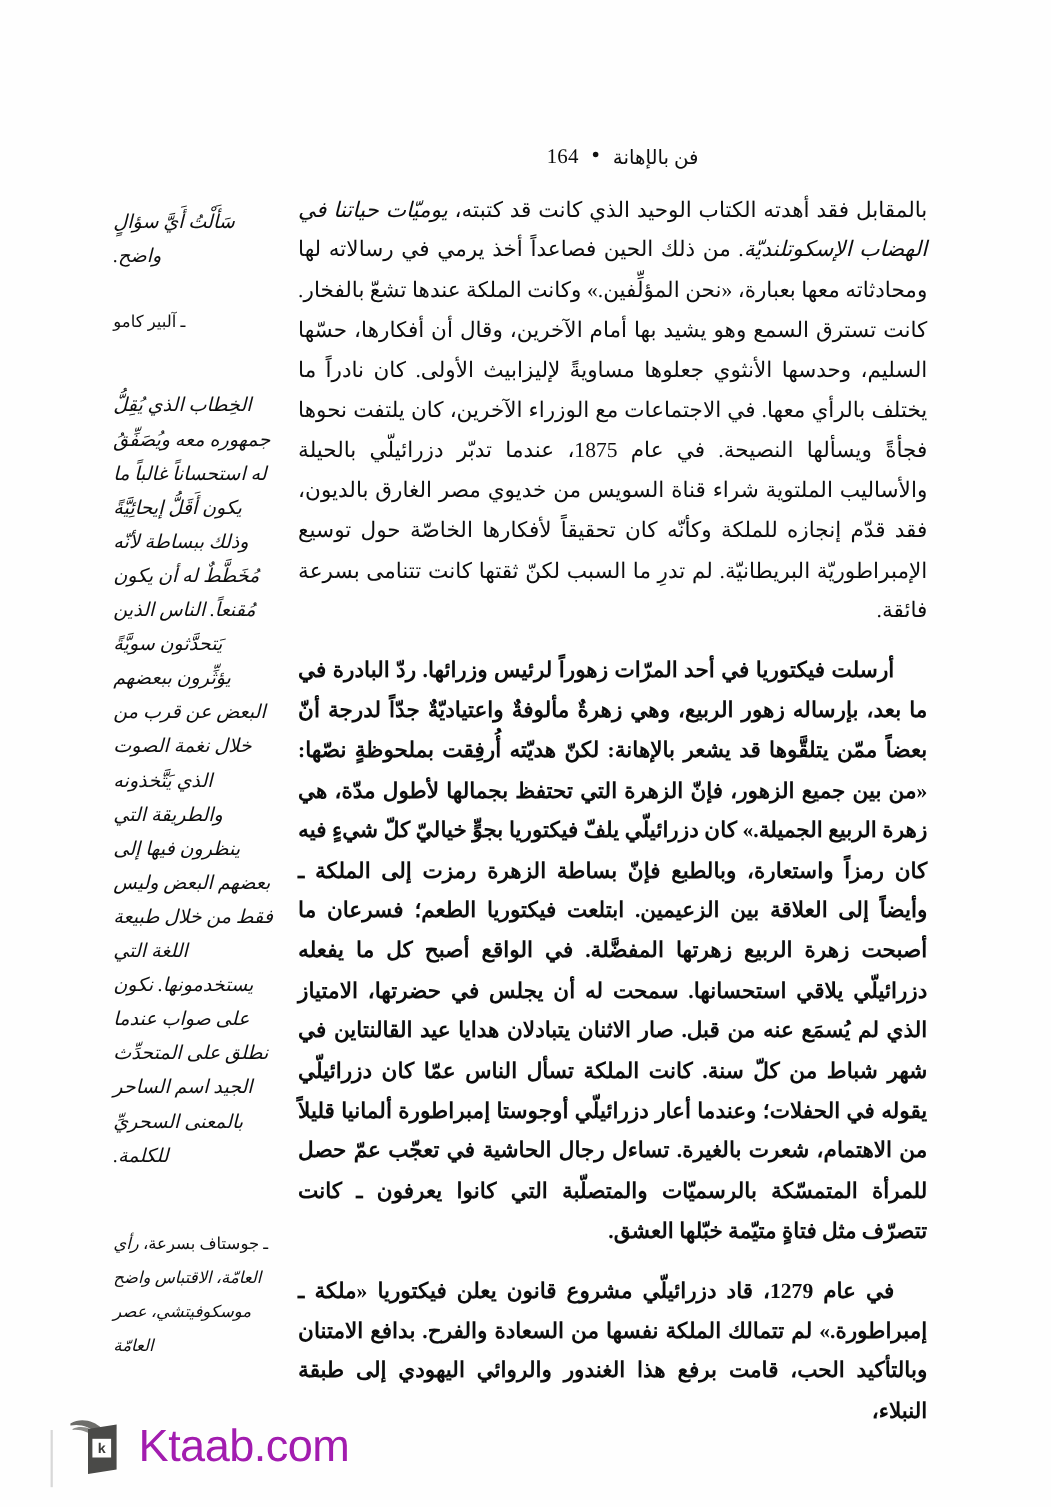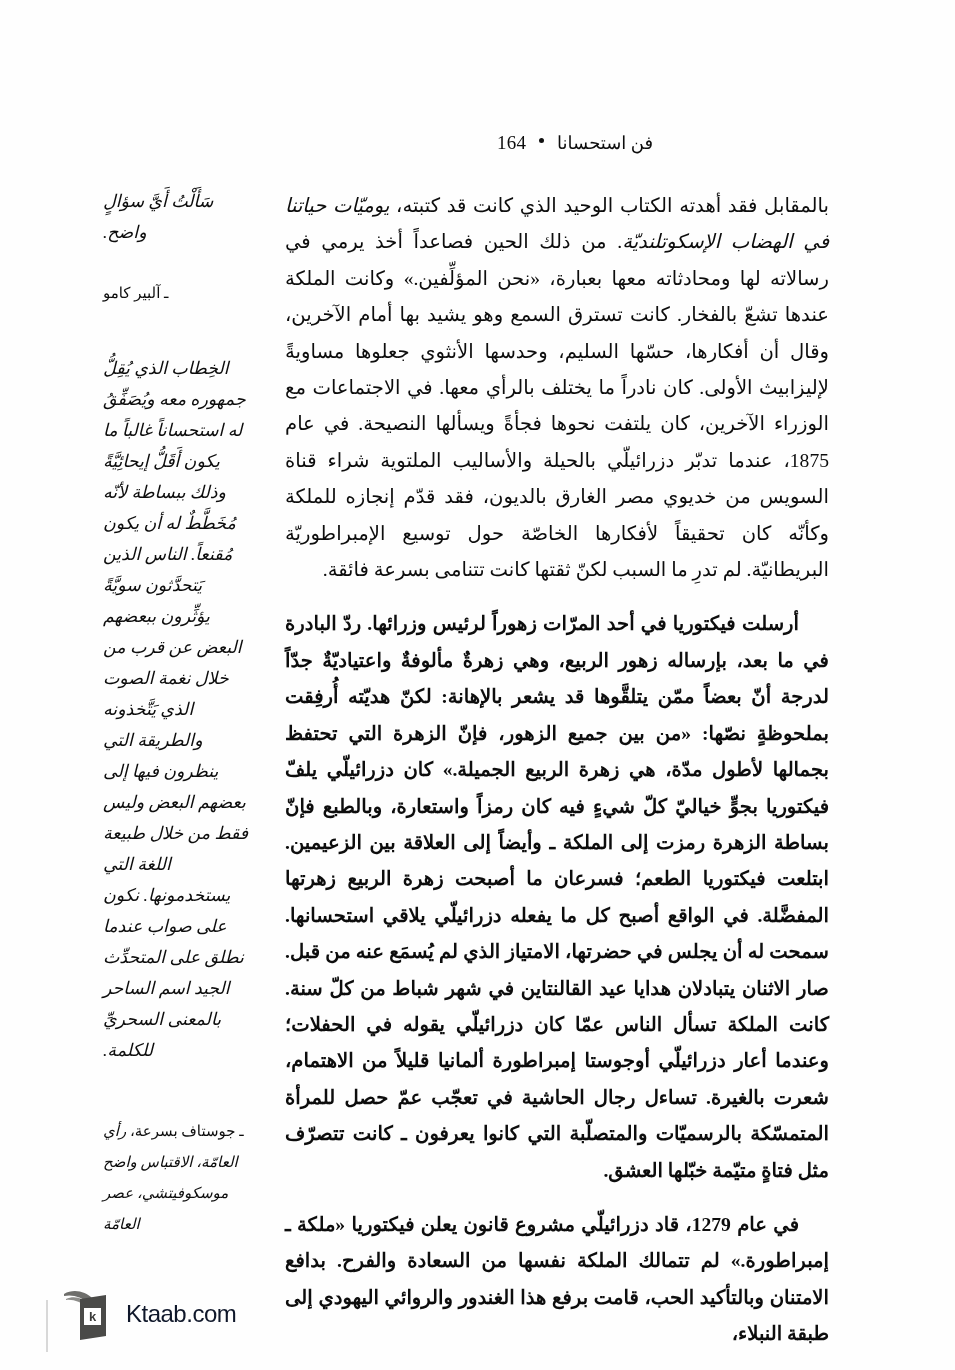--- a/index.html
+++ b/index.html
@@ -65,21 +65,21 @@
     top: 174px;
     right: 112px;
     width: 572px;
     direction: rtl;
     text-align: justify;
     text-align-last: right;
     font-size: 19.6px;
     line-height: 36.4px;
   }
   .body-col p {
-    margin: 14px;
+    margin: 0;
   }
   .body-col p.para {
     text-indent: 30px;
   }
   .body-col p + p.para {
     margin-top: 18px;
     font-weight: bold;
   }
   .body-col p.cont {
     text-indent: 0;
@@ -126,22 +126,22 @@
     gap: 12px;
     direction: ltr;
   }
   .wm-logo {
     position: relative;
     width: 52px;
     height: 56px;
   }
   .wm-text {
     font-family: "Liberation Sans", sans-serif;
-    font-size: 24px;
-    color: #0f172a;
+    font-size: 41px;
+    color: #a21caf;
     letter-spacing: -0.5px;
     line-height: 1;
   }
   .edge-bar {
     position: absolute;
     left: 46px;
     top: 1300px;
     width: 2px;
     height: 52px;
     background: #d8d8d8;
@@ -149,21 +149,21 @@
 </style>
 </head>
 <body>
 
 <div class="page">
 
   <div class="running-head">
     <span class="rh-inner">
       <span class="rh-folio">164</span>
       <span class="rh-dot"></span>
-      <span class="rh-title">فن استحسانا</span>
+      <span class="rh-title">فن بالإهانة</span>
     </span>
   </div>
 
   <div class="margin-col">
     <p class="margin-note">سَأَلْتُ أَيَّ سؤالٍ واضح.</p>
     <div class="gap-sm"></div>
     <p class="margin-attrib">ـ آلبير كامو</p>
     <div class="gap-md"></div>
     <p class="margin-note">الخِطاب الذي يُقِلُّ جمهوره معه ويُصَفِّقُ له استحساناً غالباً ما يكون أَقَلُّ إيحائِيَّةً وذلك ببساطة لأنّه مُخَطَّطٌ له أن يكون مُقنعاً. الناس الذين يَتحدَّثون سويَّةً يؤثِّرون ببعضهم البعض عن قرب من خلال نغمة الصوت الذي يَتَّخذونه والطريقة التي ينظرون فيها إلى بعضهم البعض وليس فقط من خلال طبيعة اللغة التي يستخدمونها. نكون على صواب عندما نطلق على المتحدِّث الجيد اسم الساحر بالمعنى السحريِّ للكلمة.</p>
     <div class="gap-lg"></div>

